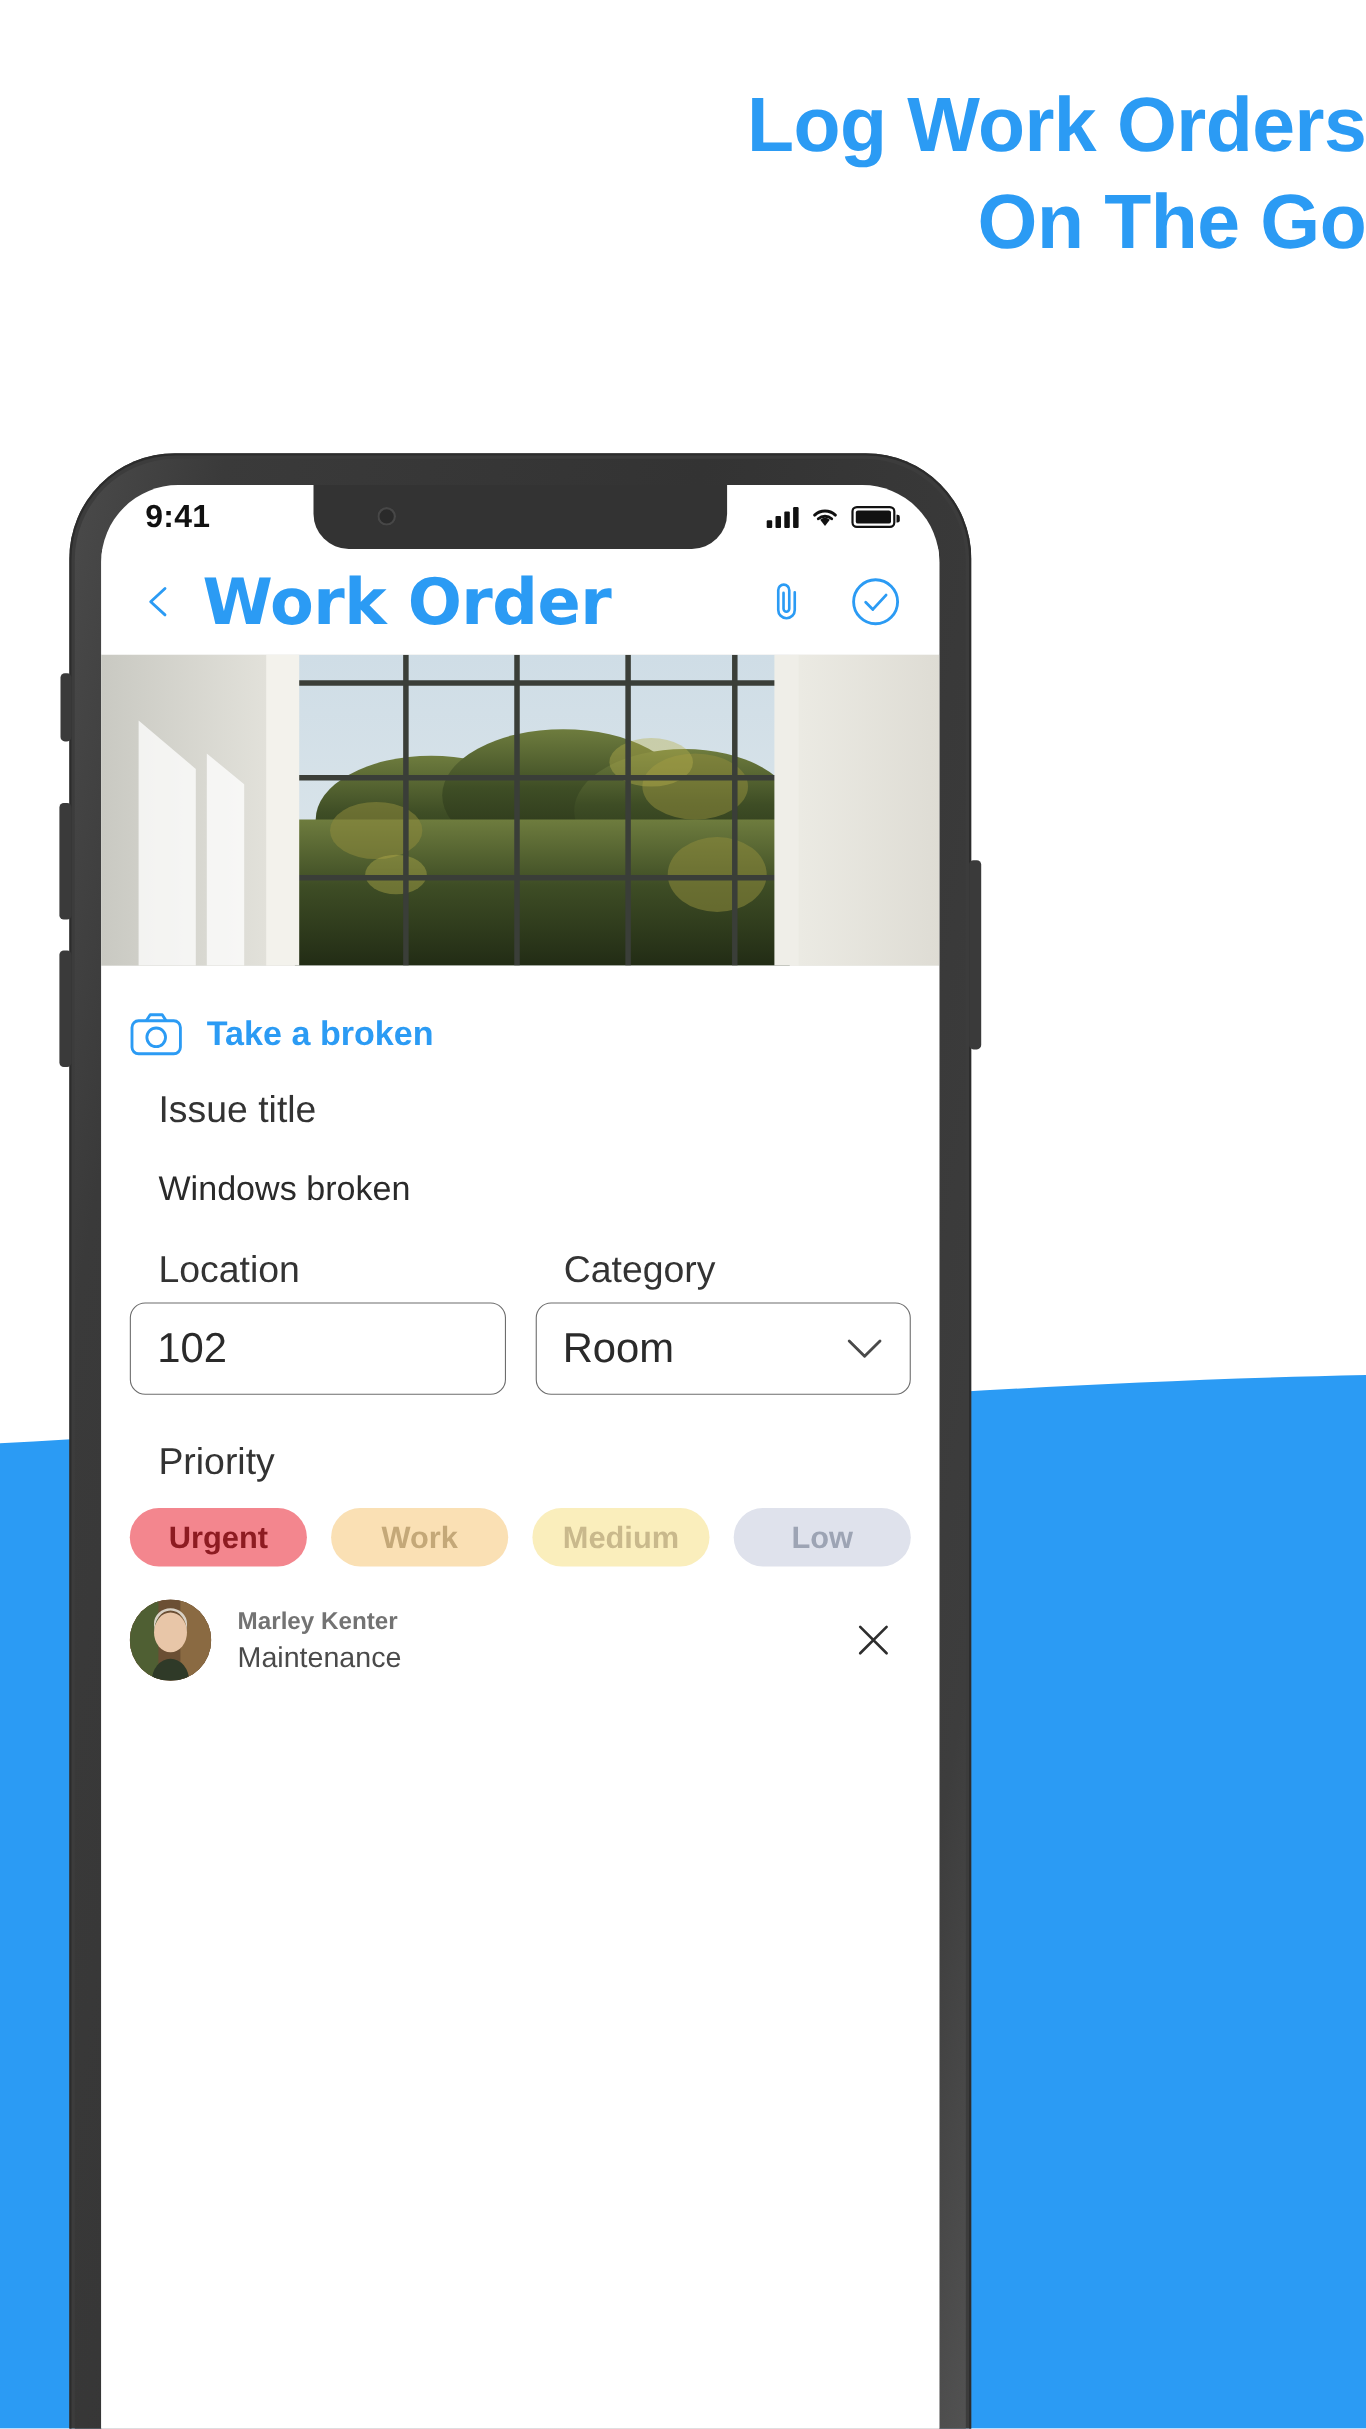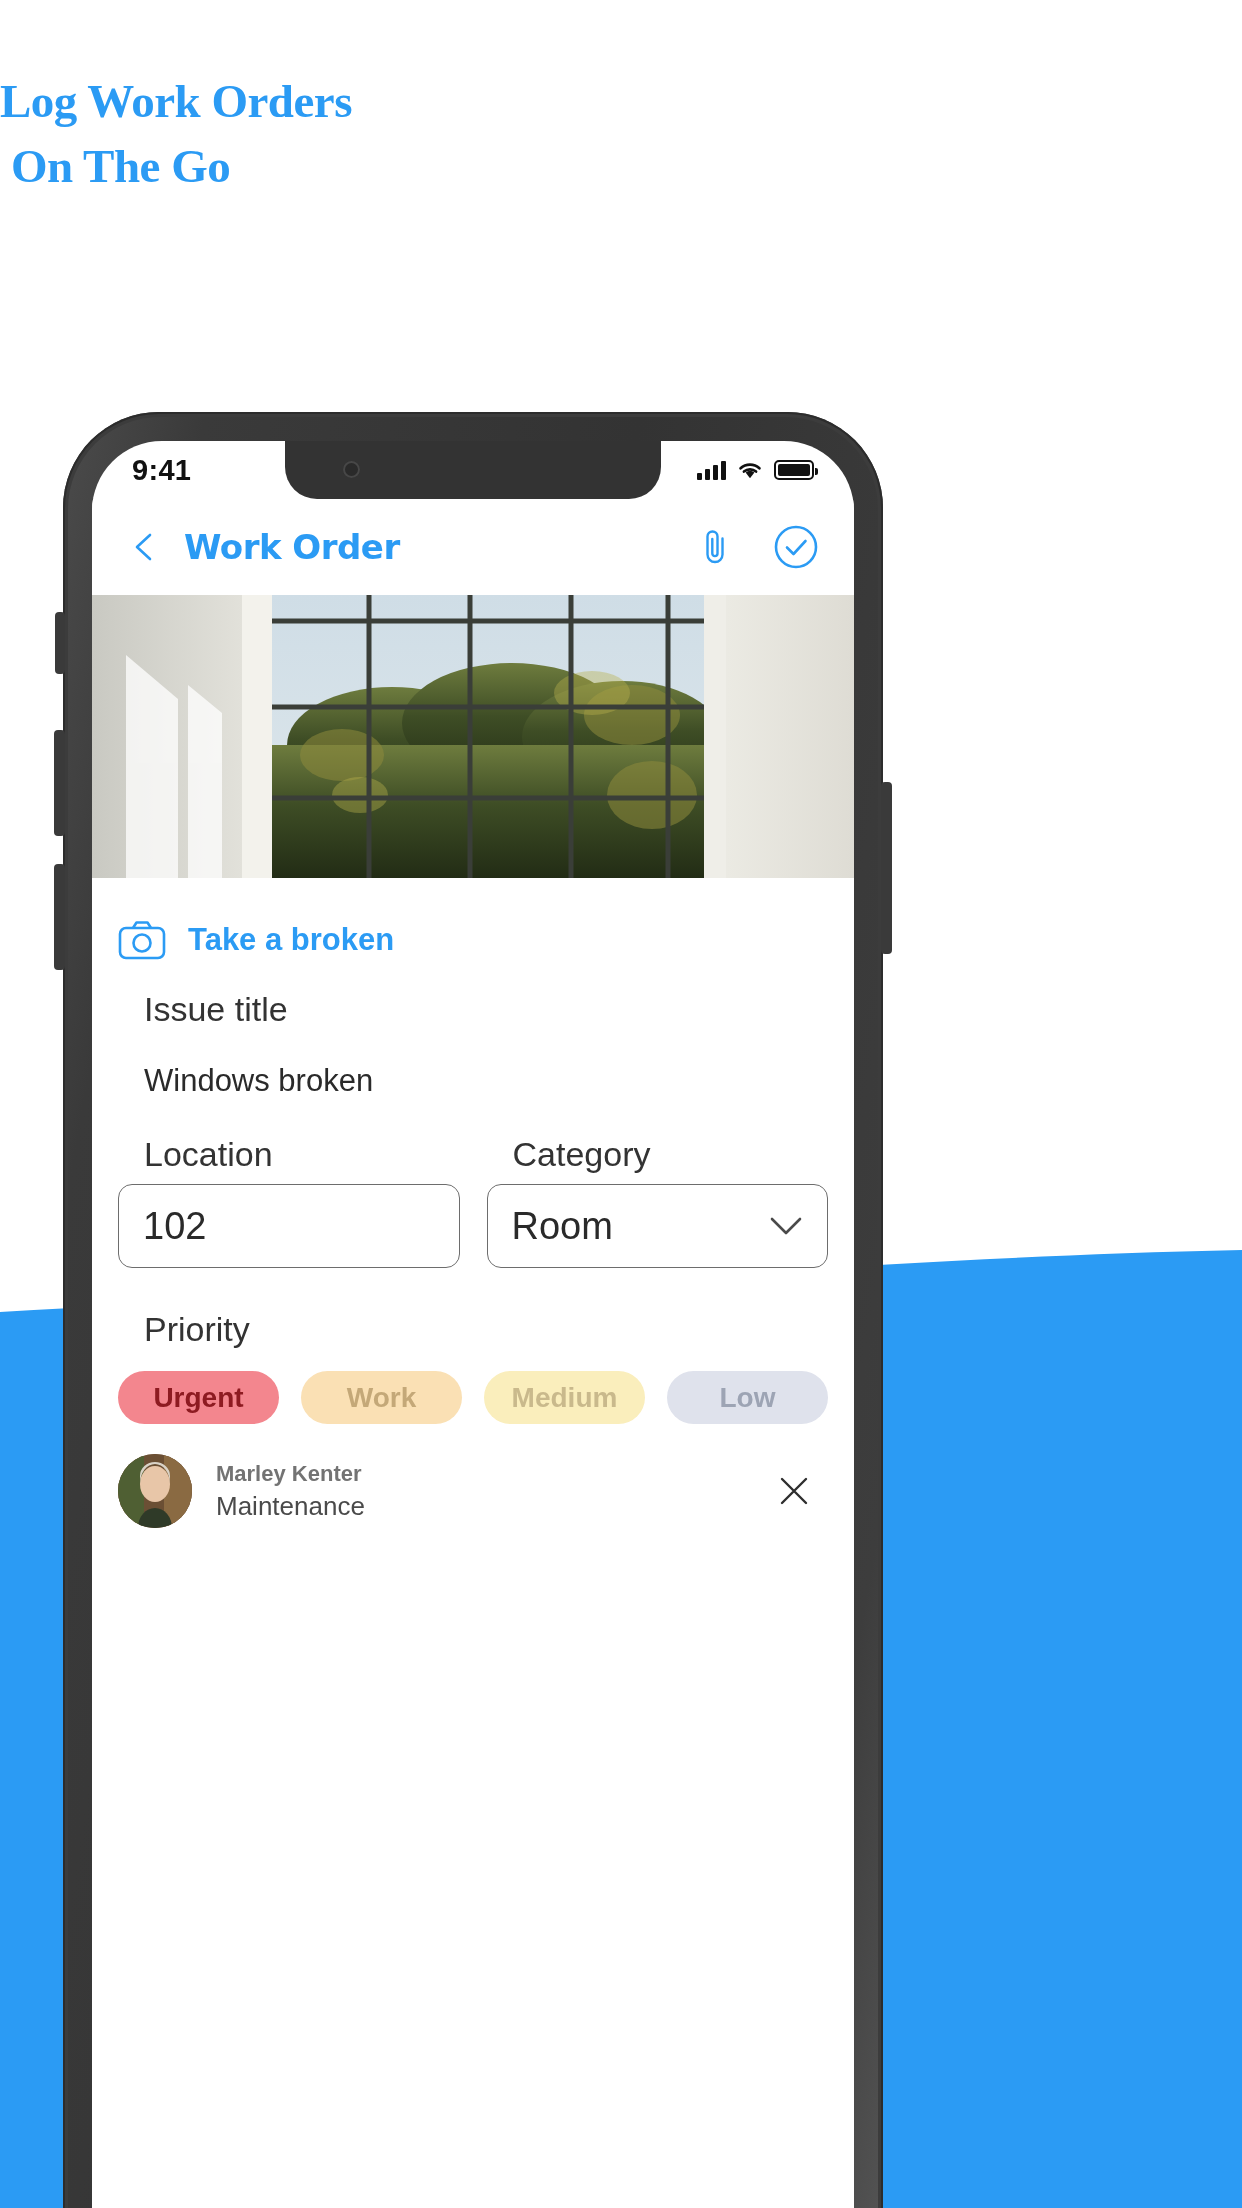--- a/index.html
+++ b/index.html
@@ -11,23 +11,23 @@
   }
   .stage { position: relative; width: 1242px; height: 2208px; background: #ffffff; overflow: hidden; }
 
   
   .wave-wrap { position: absolute; left: 0; top: 1250px; width: 1242px; height: 958px; overflow: hidden; }
   .wave-wrap svg { display: block; width: 1242px; height: 958px; }
 
   
   .headline {
     position: absolute; left: 0; top: 78px; width: 1242px;
-    text-align: left; color: #2b9bf4;
-    font-family: Liberation Serif, serif;
-    font-weight: bold; font-size: 47px; line-height: 1.0;
+    text-align: right; color: #2b9bf4;
+    font-family: Liberation Sans, sans-serif;
+    font-weight: bold; font-size: 70px; line-height: 1.0;
     letter-spacing: -0.5px;
   }
   .headline .l2 { display: block; margin-top: 18px; padding-left: 11px; }
 
   
   .phone {
     position: absolute; left: 63px; top: 412px;
     width: 820px; height: 1900px;
     background: #3c3c3c;
     border-radius: 96px;
@@ -84,21 +84,21 @@
   .battery i { display:block; width:100%; height:100%; background:#111; border-radius:2px; }
 
   
   .app-header {
     position: absolute; left: 0; top: 58px; width: 100%; height: 96px;
     display: flex; align-items: center; padding: 0 36px; z-index: 20; background:#fff;
   }
   .back-chevron { width: 34px; height: 34px; flex: none; cursor: pointer; }
   .app-title {
     font-family: "DejaVu Sans", sans-serif;
-    font-size: 34px; font-weight: bold; color: #2b9bf4;
+    font-size: 58px; font-weight: bold; color: #2b9bf4;
     margin-left: 22px; letter-spacing: -0.5px;
   }
   .header-actions { margin-left: auto; display:flex; align-items:center; gap: 42px; }
 
   
   .photo { position: absolute; left: 0; top: 154px; width: 100%; height: 283px; overflow: hidden; background:#dcdcd6; }
   .photo svg { display:block; width:100%; height:100%; }
 
   
   .content { position: absolute; left: 0; top: 437px; width: 100%; bottom: 0; background: #fff; padding: 0 26px; }

